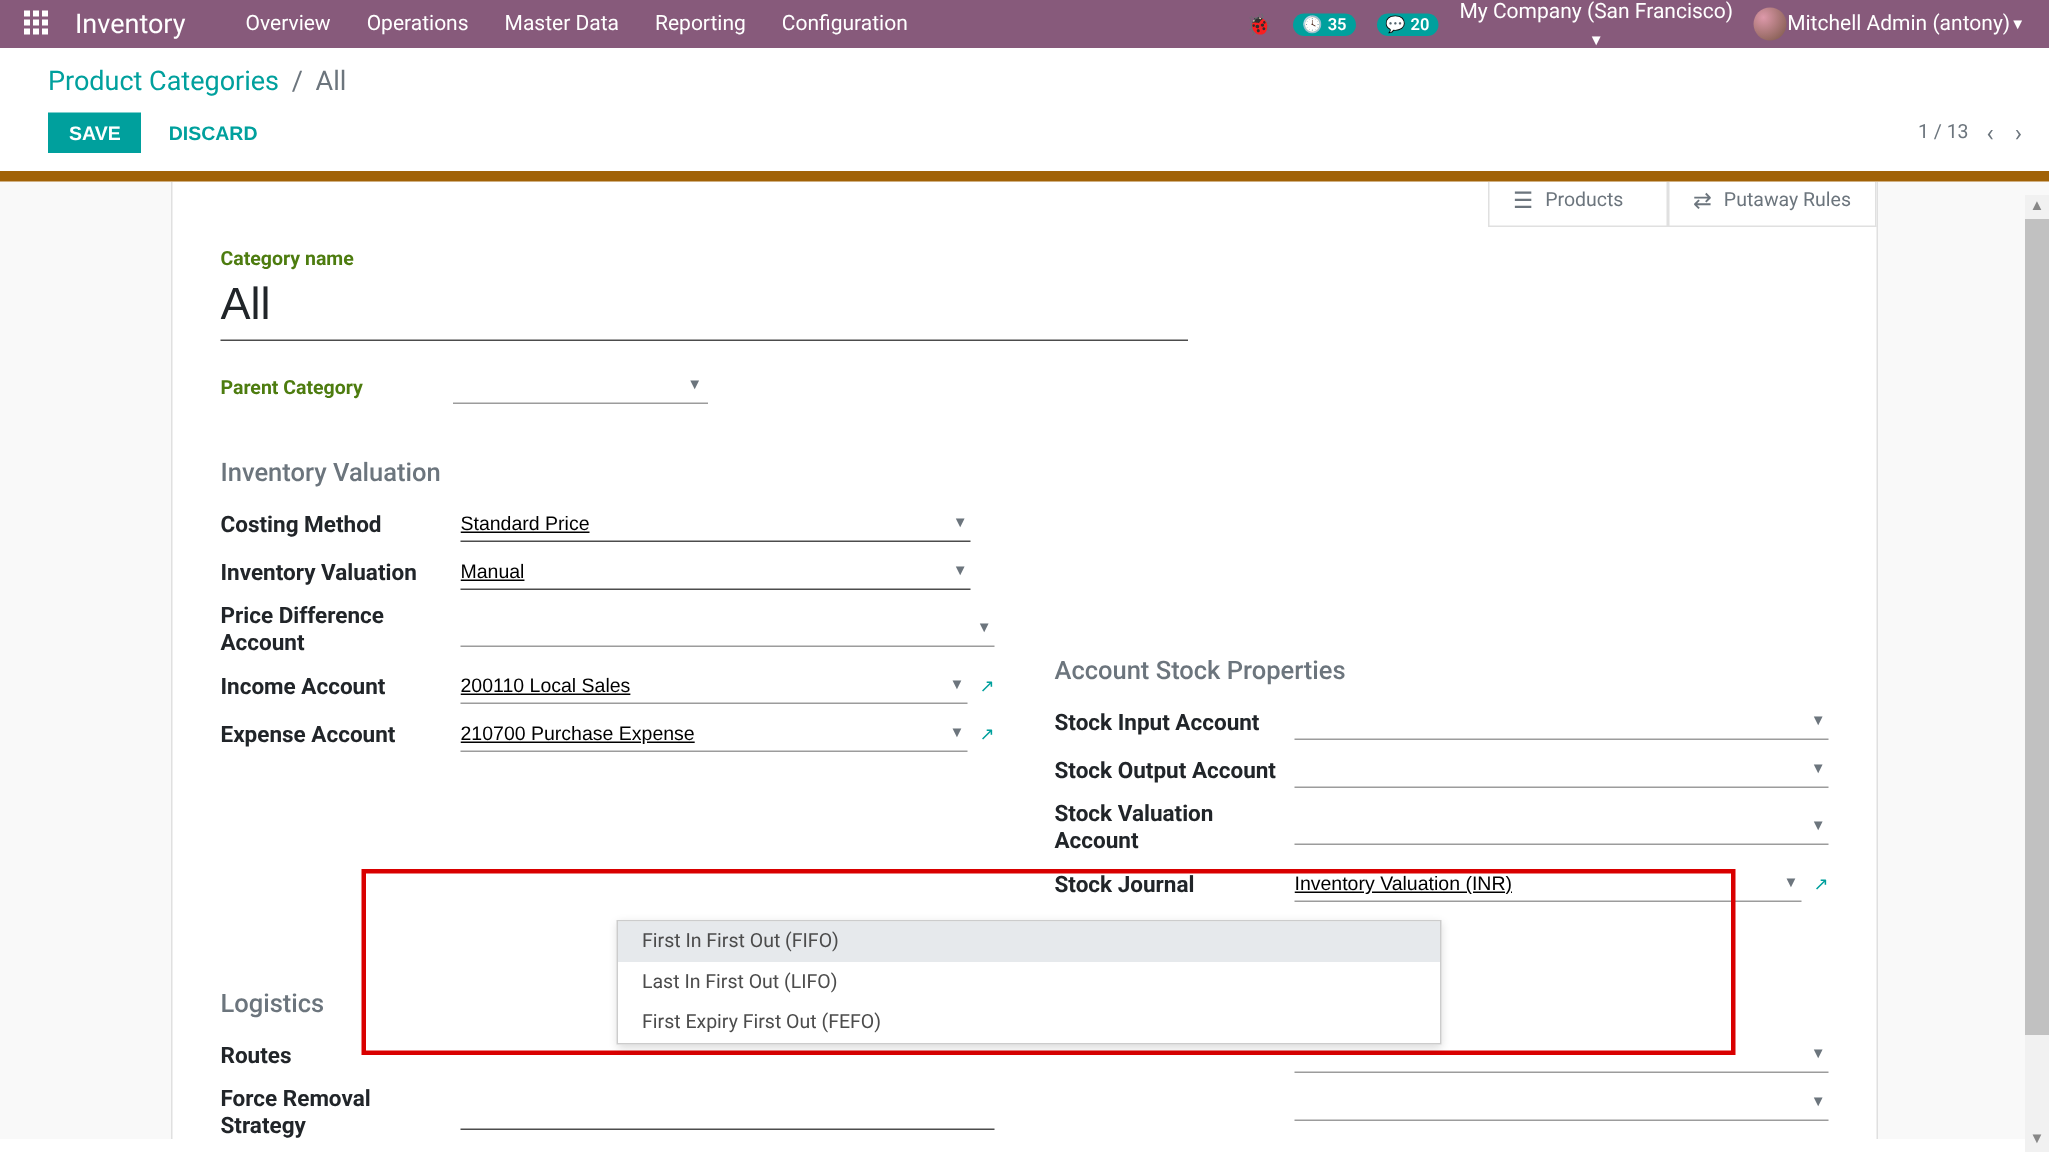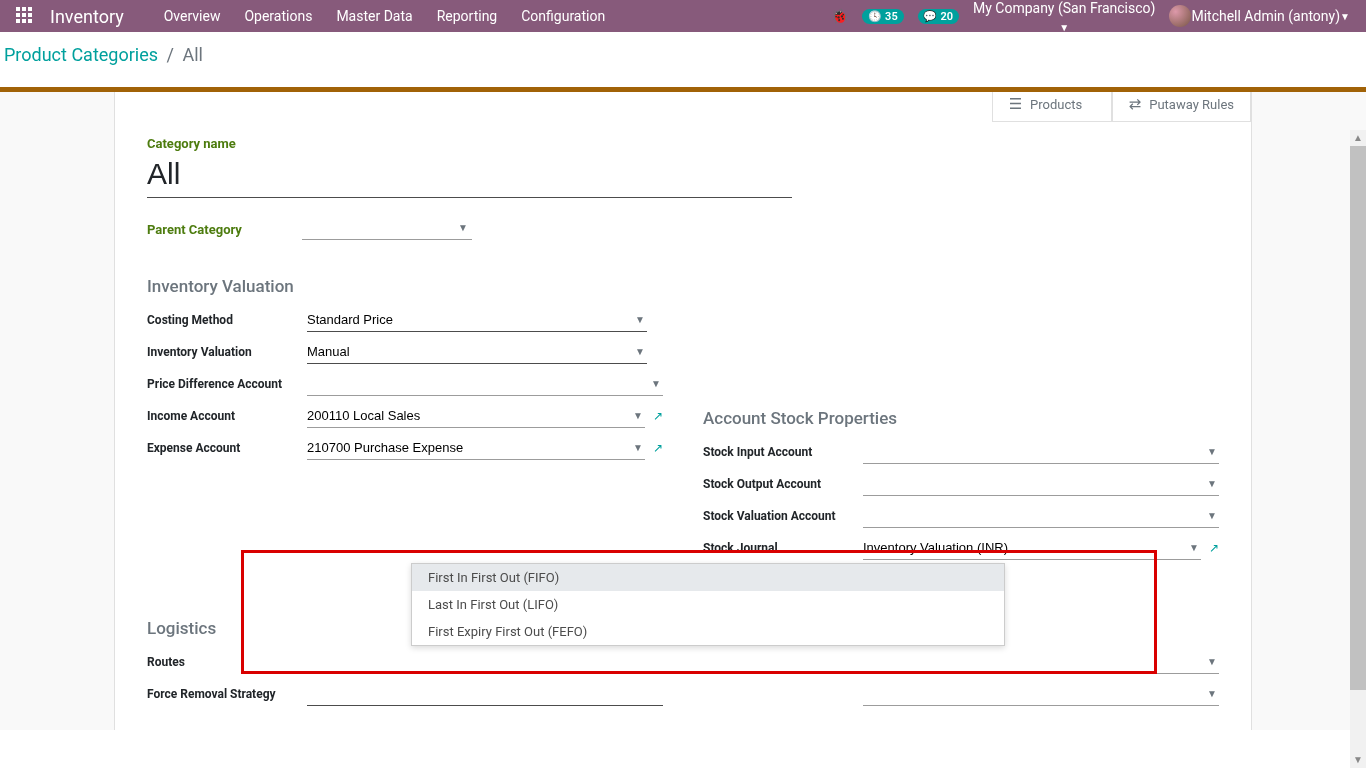--- a/index.html
+++ b/index.html
@@ -15,21 +15,21 @@
 .navbar .right-area { margin-left: auto; display: flex; align-items: center; gap: 14px; }
 .bug-icon { font-size: 14px; cursor: pointer; }
 .badge-pill { background: #00a09d; color: #fff; border-radius: 10px; padding: 1px 6px; font-size: 11px; font-weight: 600; display: inline-flex; align-items: center; gap: 3px; cursor: pointer; }
 .badge-pill .ic { font-size: 11px; }
 .company-select { font-size: 14px; cursor: pointer; display: flex; align-items: center; gap: 6px; flex-direction: column; }
 .user-area { display: flex; align-items: center; gap: 0; cursor: pointer; font-size: 14px; }
 .avatar { width: 22px; height: 22px; border-radius: 50%; background: radial-gradient(circle at 30% 30%, #d9a, #754); }
 .caret { font-size: 10px; }
 
 
-.control-panel { padding: 12px 16px 12px 4px; border-bottom: 5px solid #a16207; }
+.control-panel { padding: 12px 16px 12px 32px; border-bottom: 7px solid #a16207; }
 .breadcrumb { font-size: 18px; margin-bottom: 10px; }
 .breadcrumb a { color: #00a09d; text-decoration: none; cursor: pointer; }
 .breadcrumb .sep { color: #6c757d; margin: 0 4px; }
 .breadcrumb .current { color: #6c757d; }
 .cp-buttons { display: flex; align-items: center; gap: 8px; }
 .btn-save { background: #00a09d; color: #fff; border: none; padding: 6px 14px; font-size: 13px; font-weight: 600; cursor: pointer; }
 .btn-discard { background: none; border: none; color: #00a09d; font-size: 13px; font-weight: 600; padding: 6px 10px; cursor: pointer; }
 .pager { margin-left: auto; display: flex; align-items: center; gap: 10px; color: #6c757d; font-size: 13px; }
 .pager .arrow { cursor: pointer; color: #6c757d; font-size: 16px; padding: 0 2px; }
 
@@ -48,31 +48,31 @@
 .field-row .field-label { width: 155px; }
 .m2o-input { border: none; border-bottom: 1px solid #9c9c9c; width: 170px; padding: 3px 0; background: none; outline: none; position: relative; }
 .m2o-wrap { position: relative; display: inline-block; }
 .m2o-caret { position: absolute; right: 4px; top: 4px; color: #6c757d; font-size: 10px; pointer-events: none; }
 
 .section-title { font-size: 17px; font-weight: 500; color: #6c757d; margin-top: 36px; margin-bottom: 12px; }
 
 .two-col { display: flex; gap: 40px; }
 .col { flex: 1; }
 .form-row { display: flex; align-items: center; margin-bottom: 8px; min-height: 24px; }
-.form-row .fl { width: 160px; font-weight: 700; font-size: 12px; color: #212529; }
+.form-row .fl { width: 160px; font-weight: 700; font-size: 15px; color: #212529; }
 .form-row .fv { flex: 1; position: relative; }
-.sel-input { width: 100%; border: none; border-bottom: 1px solid #4c4c4c; padding: 4px 16px 4px 0; background: none; outline: none; font-size: 13px; }
+.sel-input { width: 100%; border: none; border-bottom: 1px solid #4c4c4c; padding: 4px 16px 4px 0; background: none; outline: none; font-size: 13px; text-decoration: underline; }
 .sel-input.light { border-bottom: 1px solid #9c9c9c; }
 .sel-caret { position: absolute; right: 2px; top: 6px; color: #6c757d; font-size: 10px; pointer-events: none; }
 .ext-link { color: #00a09d; margin-left: 8px; cursor: pointer; font-size: 12px; }
 
 .highlight-box { position: absolute; border: 3px solid #d90000; left: 126px; top: 458px; width: 916px; height: 124px; pointer-events: none; z-index: 5; }
 
 
-.dropdown { position: absolute; background: #fff; border: 1px solid #ccc; box-shadow: 0 2px 6px rgba(0,0,0,0.15); z-index: 20; left: 296px; top: 471px; width: 594px; }
+.dropdown { position: absolute; background: #fff; border: 1px solid #ccc; box-shadow: 0 2px 6px rgba(0,0,0,0.15); z-index: 20; left: 296px; top: 492px; width: 550px; }
 .dropdown .dd-item { padding: 6px 16px; font-size: 13px; cursor: pointer; color: #4c4c4c; }
 .dropdown .dd-item.active { background: #e6e9ec; }
 
 
 .scrollbar-track { position: absolute; right: 0; top: 130px; width: 16px; height: 638px; background: #f1f1f1; }
 .scrollbar-thumb { background: #c1c1c1; width: 100%; height: 560px; margin-top: 0px; }
 .scrollbar-arrow { width: 16px; height: 16px; background: #f1f1f1; color: #888; font-size: 10px; text-align: center; line-height: 16px; position: absolute; }
 .sb-up { top: 0; }
 .sb-down { bottom: 0; }
 </style>
@@ -120,20 +120,29 @@
     </div>
   </div>
 </div>
 
 <div class="control-panel">
   <div class="breadcrumb">
     <a>Product Categories</a>
     <span class="sep">/</span>
     <span class="current">All</span>
   </div>
+  <div class="cp-buttons">
+    <button class="btn-save">SAVE</button>
+    <button class="btn-discard">DISCARD</button>
+    <div class="pager">
+      <span>1 / 13</span>
+      <span class="arrow">‹</span>
+      <span class="arrow">›</span>
+    </div>
+  </div>
 </div>
 
 <div class="form-container">
   <div class="sheet">
 
     <div class="smart-buttons">
       <div class="smart-btn">
         <span class="si">☰</span>
         <span>Products</span>
       </div>

